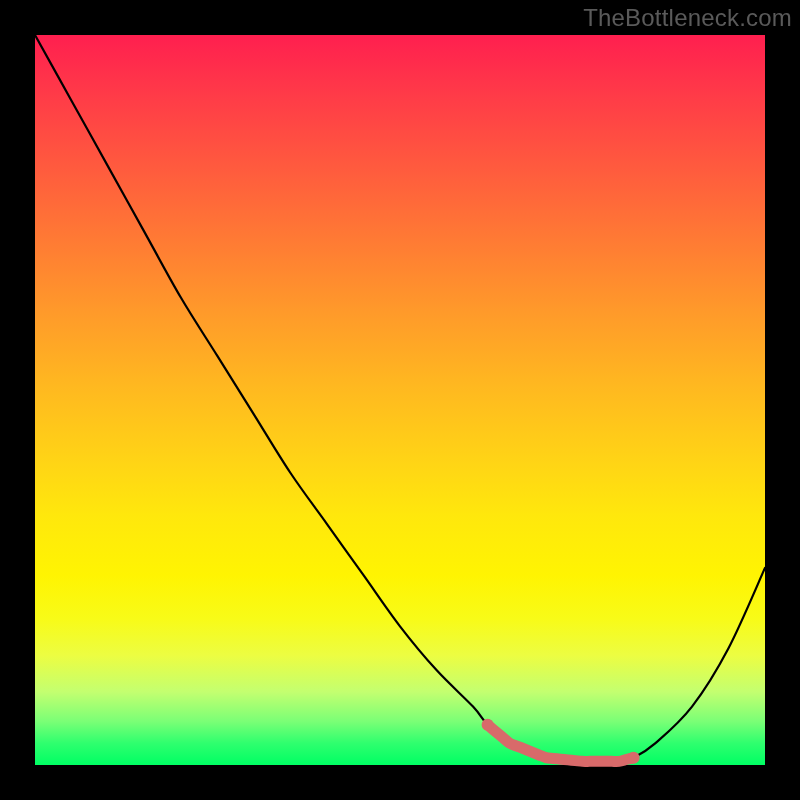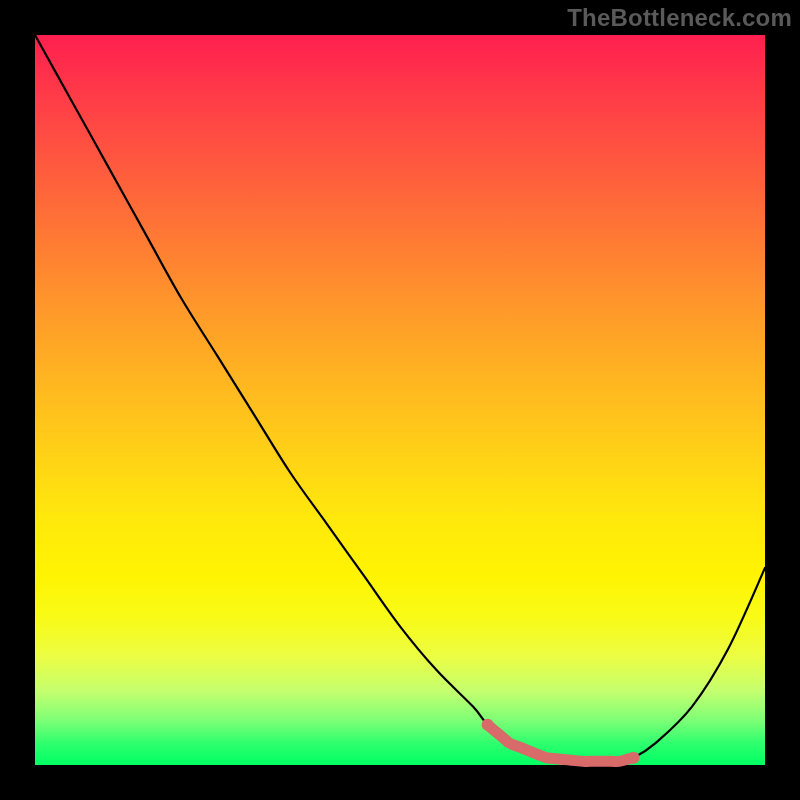--- a/index.html
+++ b/index.html
@@ -16,21 +16,21 @@
     width: 800px;
     height: 800px;
     background: #000;
   }
   .watermark {
     position: absolute;
     top: 4px;
     right: 8px;
     color: #5a5a5a;
     font-size: 24px;
-    font-weight: 700;
+    font-weight: 400;
     letter-spacing: 0.2px;
     z-index: 4;
     text-align: right;
   }
   .plot-area {
     position: absolute;
     left: 35px;
     top: 35px;
     width: 730px;
     height: 730px;

